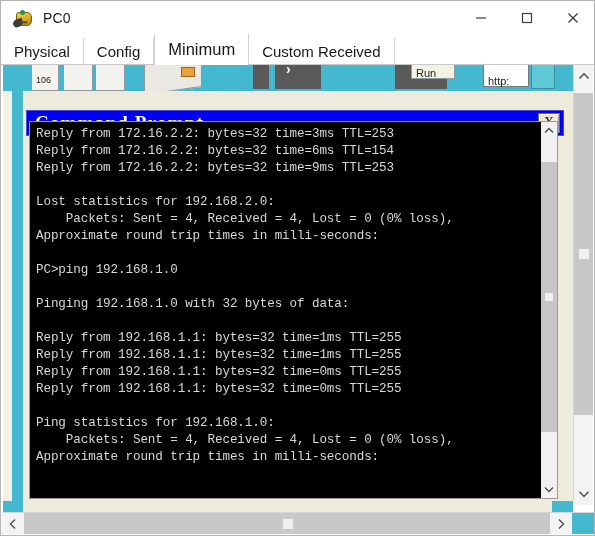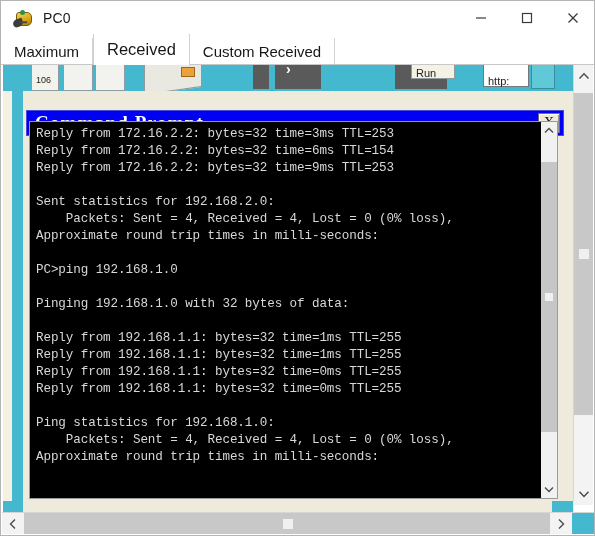--- a/index.html
+++ b/index.html
@@ -399,22 +399,23 @@
       <div class="win-btn">
         <svg width="14" height="14" viewBox="0 0 14 14">
             <line x1="2.5" y1="2.5" x2="11.5" y2="11.5" stroke="currentColor" stroke-width="1.2"></line>
             <line x1="11.5" y1="2.5" x2="2.5" y2="11.5" stroke="currentColor" stroke-width="1.2"></line>
           </svg>
       </div>
     </div>
   </div>
 
   <div class="tabstrip">
-    <div class="tab">Maximum</div>
-    <div class="tab active">Received</div>
+    <div class="tab">Physical</div>
+    <div class="tab">Config</div>
+    <div class="tab active">Minimum</div>
     <div class="tab">Custom Received</div>
     <div class="tab-spacer"></div>
   </div>
 
   <div class="desktop-strip">
     <div class="ds-icon" style="left:28px;  width:26px; height:30px;"></div>
     <div class="ds-label" style="left:32px; top:1px;">106</div>
     <div class="ds-icon" style="left:60px;  width:28px; height:30px;"></div>
     <div class="ds-icon" style="left:92px;  width:28px; height:30px;"></div>
     <div class="ds-icon" style="left:141px; width:56px; height:30px; transform:skewY(-8deg); background:#e9e9e2;"></div>
@@ -439,21 +440,21 @@
       <div class="cmd-title">Command Prompt</div>
       <div class="cmd-close">X</div>
     </div>
 
     <div class="term-wrap">
       <div class="term" id="terminal">
           <div class="term-line">Reply from 172.16.2.2: bytes=32 time=3ms TTL=253</div>
           <div class="term-line">Reply from 172.16.2.2: bytes=32 time=6ms TTL=154</div>
           <div class="term-line">Reply from 172.16.2.2: bytes=32 time=9ms TTL=253</div>
           <div class="term-line">&nbsp;</div>
-          <div class="term-line">Sent statistics for 192.168.2.0:</div>
+          <div class="term-line">Lost statistics for 192.168.2.0:</div>
           <div class="term-line">    Packets: Sent = 4, Received = 4, Lost = 0 (0% loss),</div>
           <div class="term-line">Approximate round trip times in milli-seconds:</div>
           <div class="term-line">&nbsp;</div>
           <div class="term-line">PC&gt;ping 192.168.1.0</div>
           <div class="term-line">&nbsp;</div>
           <div class="term-line">Pinging 192.168.1.0 with 32 bytes of data:</div>
           <div class="term-line">&nbsp;</div>
           <div class="term-line">Reply from 192.168.1.1: bytes=32 time=1ms TTL=255</div>
           <div class="term-line">Reply from 192.168.1.1: bytes=32 time=1ms TTL=255</div>
           <div class="term-line">Reply from 192.168.1.1: bytes=32 time=0ms TTL=255</div>

